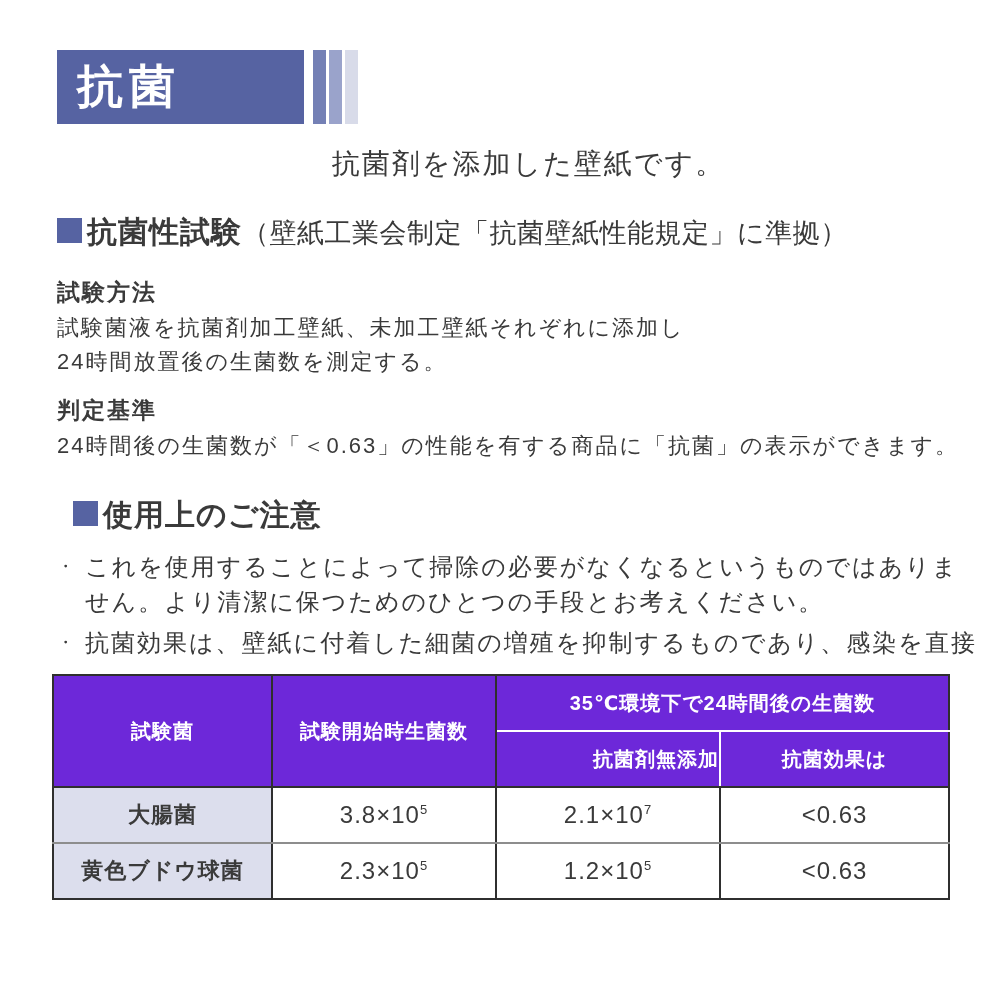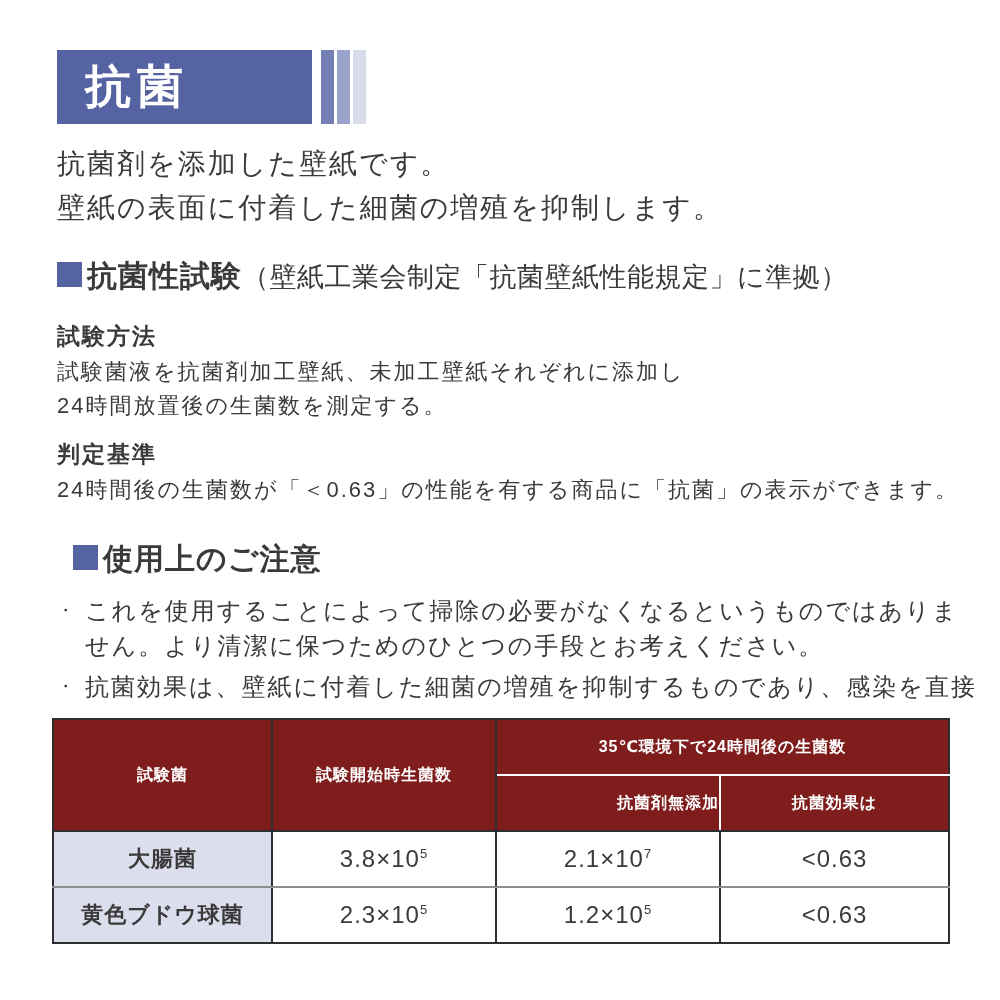--- a/index.html
+++ b/index.html
@@ -15,21 +15,21 @@
 
   
   .banner-row {
     display: flex;
     align-items: stretch;
     margin: 50px 0 0 57px;
     height: 74px;
   }
   .banner {
     width: 227px;
-    padding-left: 28px;
+    padding-left: 20px;
     background: #5663a2;
     color: #ffffff;
     font-size: 46px;
     font-weight: bold;
     letter-spacing: 6px;
     display: flex;
     align-items: center;
   }
   .stripes {
     display: flex;
@@ -42,20 +42,21 @@
   .stripe-3 { background: #d8dbe9; }
 
   
   .intro {
     margin: 18px 0 0 57px;
     font-size: 28px;
     font-weight: 500;
     line-height: 44px;
     letter-spacing: 2px;
     color: #3a3a3a;
+    text-align: center;
   }
   .intro-line { display: block; }
 
   
   .section-heading {
     margin: 26px 0 0 57px;
     font-size: 30px;
     line-height: 40px;
     letter-spacing: 1px;
     white-space: nowrap;
@@ -118,23 +119,23 @@
   col.c2 { width: 224px; }
   col.c3 { width: 224px; }
   col.c4 { width: 229px; }
   th, td {
     border: 2px solid #2f2f2f;
     text-align: center;
     vertical-align: middle;
     padding: 0;
   }
   thead th {
-    background: #7f1d1d;
+    background: #6d28d9;
     color: #ffffff;
-    font-size: 16px;
+    font-size: 20px;
     font-weight: bold;
     letter-spacing: 1px;
     height: 54px;
   }
   th.group-header { border-bottom-color: #ffffff; }
   th.sub-no { border-right-color: #ffffff; text-align: right; }
   th.sub-with { border-left-color: #ffffff; }
   tbody td {
     background: #ffffff;
     font-size: 24px;
@@ -162,21 +163,20 @@
   <div class="banner">抗菌</div>
   <div class="stripes">
     <div class="stripe stripe-1"></div>
     <div class="stripe stripe-2"></div>
     <div class="stripe stripe-3"></div>
   </div>
 </div>
 
 <div class="intro">
   <span class="intro-line">抗菌剤を添加した壁紙です。</span>
-  <span class="intro-line">壁紙の表面に付着した細菌の増殖を抑制します。</span>
 </div>
 
 <div class="section-heading">
   <span class="sq-marker"></span><span class="heading-main">抗菌性試験</span><span class="heading-note">（壁紙工業会制定「抗菌壁紙性能規定」に準拠）</span>
 </div>
 
 <div class="sub-label">試験方法</div>
 <div class="body-lines">
   <span class="line">試験菌液を抗菌剤加工壁紙、未加工壁紙それぞれに添加し</span>
   <span class="line">24時間放置後の生菌数を測定する。</span>

